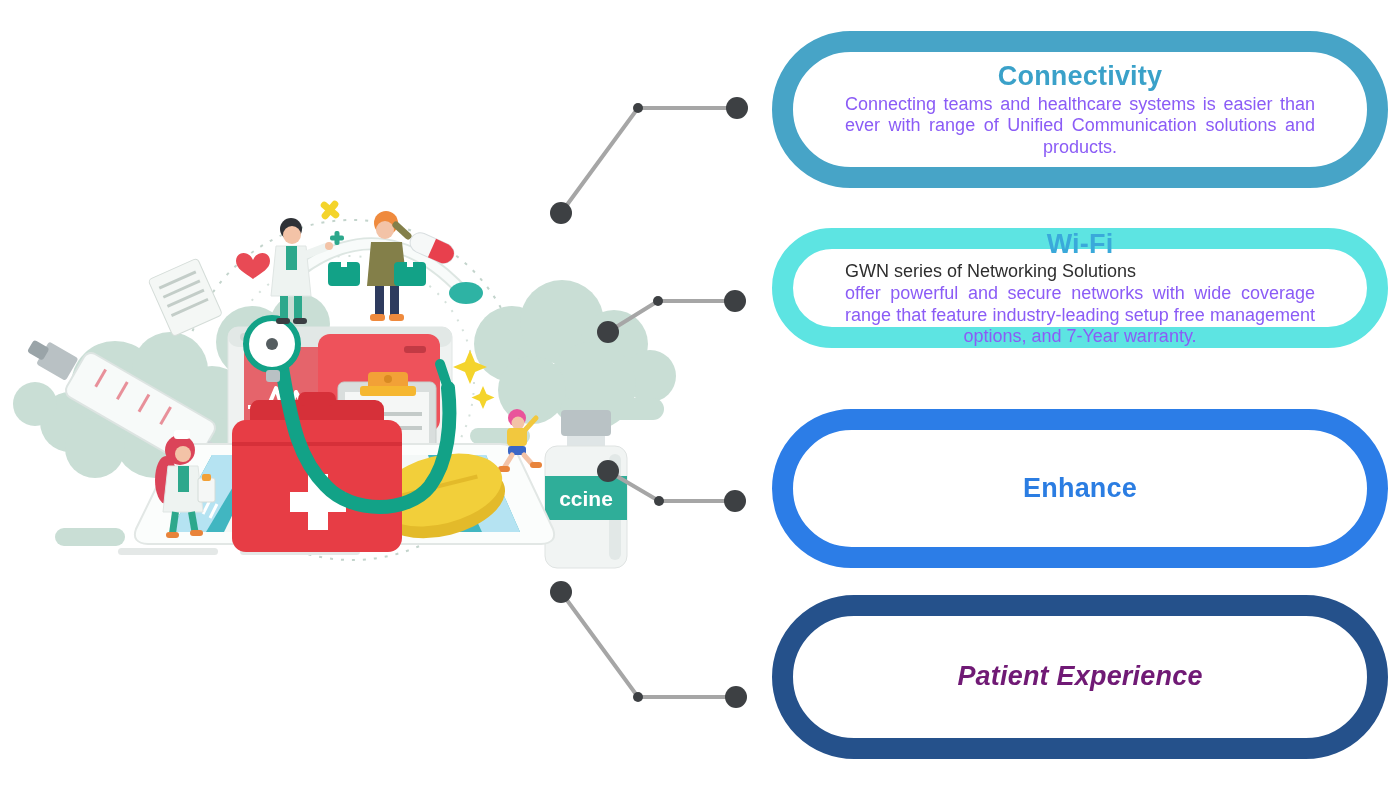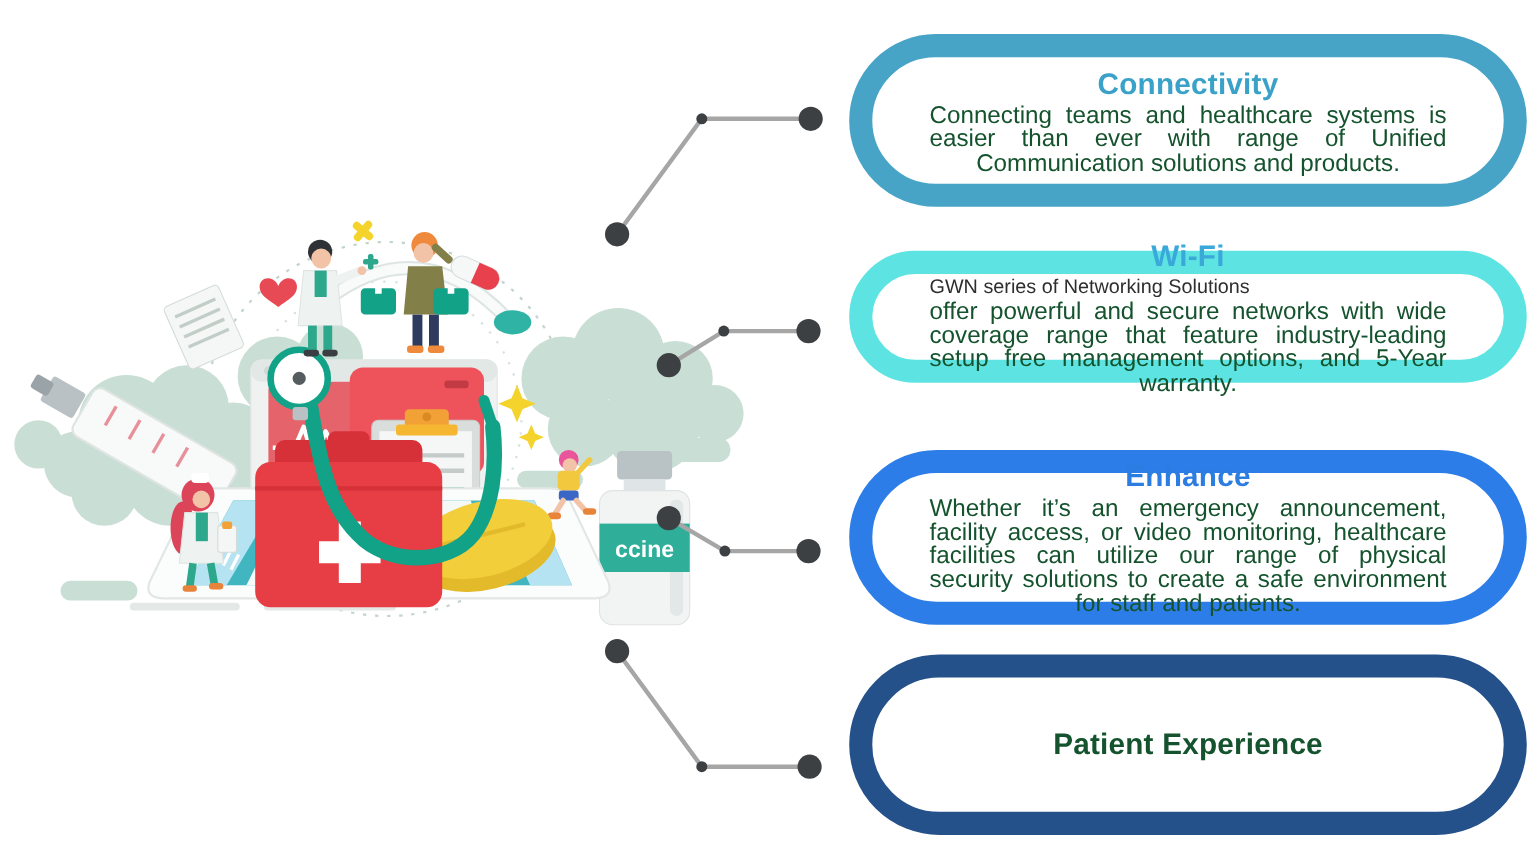--- a/index.html
+++ b/index.html
@@ -18,23 +18,23 @@
         justify-content:center;z-index:2;text-align:center;}
   #pill-connectivity{top:31px;height:157px;border:21px solid #47a4c7;}
   #pill-wifi{top:228px;height:120px;border:21px solid #5de4e2;}
   #pill-security{top:409px;height:159px;border:21px solid #2c7de7;}
   #pill-patient{top:595px;height:164px;border:21px solid #25518b;}
 
   .pill-title{font-size:27px;font-weight:700;line-height:30px;margin:0 0 2px 0;letter-spacing:0.2px;}
   #pill-connectivity .pill-title{color:#3aa1c9;}
   #pill-wifi .pill-title{color:#3aa9da;}
   #pill-security .pill-title{color:#2b7de2;}
-  #pill-patient .pill-title{color:#14532d;}
-
-  .pill-body{width:470px;margin:1px auto 0;font-size:22px;line-height:21.5px;color:#14532d;
+  #pill-patient .pill-title{color:#701a75;font-style:italic;}
+
+  .pill-body{width:470px;margin:1px auto 0;font-size:18px;line-height:21.5px;color:#8b5cf6;
              text-align:justify;text-align-last:center;}
   .pill-body-line{width:470px;margin:0 auto;font-size:18px;line-height:21.5px;color:#2e2e2e;
                   text-align:left;}
 </style>
 </head>
 <body>
 
 <svg id="illustration" viewBox="0 0 690 405" xmlns="http://www.w3.org/2000/svg" aria-hidden="true">
 
   <g fill="none" stroke="#c3d4cc" stroke-width="2">
@@ -279,23 +279,22 @@
 </svg>
 
 <div class="pill" id="pill-connectivity">
   <h2 class="pill-title">Connectivity</h2>
   <div class="pill-body">Connecting teams and healthcare systems is easier than ever with range of Unified Communication solutions and products.</div>
 </div>
 
 <div class="pill" id="pill-wifi">
   <h2 class="pill-title">Wi-Fi</h2>
   <div class="pill-body-line">GWN series of Networking Solutions</div>
-  <div class="pill-body">offer powerful and secure networks with wide coverage range that feature industry-leading setup free management options, and 5-Year warranty.</div>
+  <div class="pill-body">offer powerful and secure networks with wide coverage range that feature industry-leading setup free management options, and 7-Year warranty.</div>
 </div>
 
 <div class="pill" id="pill-security">
   <h2 class="pill-title">Enhance</h2>
-  <div class="pill-body">Whether it’s an emergency announcement, facility access, or video monitoring, healthcare facilities can utilize our range of physical security solutions to create a safe environment for staff and patients.</div>
 </div>
 
 <div class="pill" id="pill-patient">
   <h2 class="pill-title">Patient Experience</h2>
 </div>
 
 </body></html>

